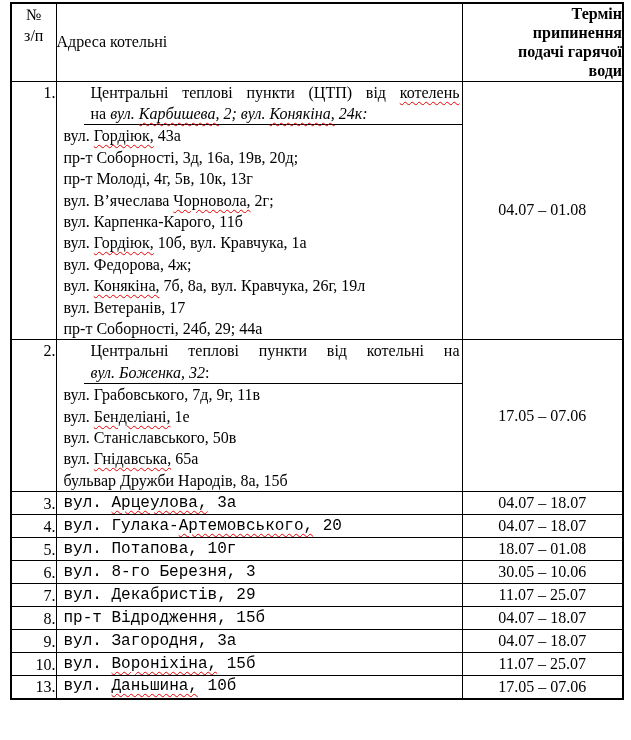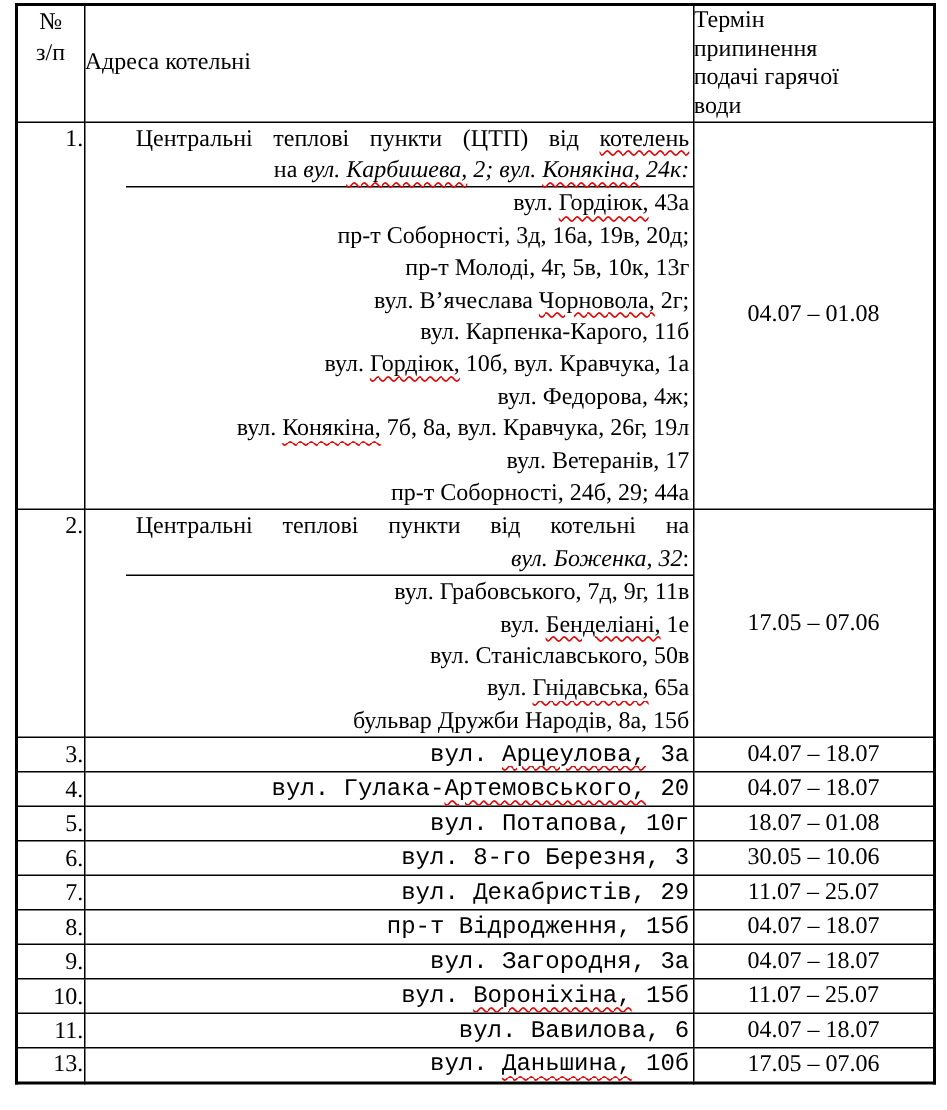--- a/index.html
+++ b/index.html
@@ -21,30 +21,29 @@
   table.sched td {
     border: 1px solid #000;
     padding: 0;
     font-size: 16px;
     overflow: hidden;
   }
   
   tr.head { height: 78px; }
   td.h-num { text-align: center; vertical-align: top; line-height: 21px; padding-top: 2px; }
   td.h-addr { vertical-align: middle; }
-  td.h-term { text-align: left; vertical-align: top; line-height: 19px; padding-top: 2px; }
+  td.h-term { text-align: right; vertical-align: top; line-height: 19px; padding-top: 2px; font-weight: bold; }
   
   td.c-num { text-align: right; vertical-align: top; padding-right: 8px; padding-top: 1px; line-height: 21.4px; }
   td.c-addr { vertical-align: top; }
   td.c-term { text-align: center; vertical-align: middle; border-radius: 32px; }
   .line {
     line-height: 21.4px;
     padding-left: 7px; padding-right: 2px;
     white-space: nowrap;
-    text-align: right;
   }
   .intro { border-bottom: 1px solid #000; margin-left: 27px; }
   .jline { text-align: justify; text-align-last: justify; white-space: normal; }
   .i { font-style: italic; }
   .sq {
     text-decoration-line: underline;
     text-decoration-style: wavy;
     text-decoration-color: #e60000;
     text-decoration-thickness: 1px;
     text-underline-offset: 3px;
@@ -165,27 +164,20 @@
           <td class="c-term">04.07 – 18.07</td>
         </tr>
         <tr class="small">
           <td class="c-num">10.</td>
           <td class="c-addr">
             <div class="line"><span>вул. </span><span class="sq">Вороніхіна,</span><span> 15б</span></div>
           </td>
           <td class="c-term">11.07 – 25.07</td>
         </tr>
         <tr class="small">
-          <td class="c-num">11.</td>
-          <td class="c-addr">
-            <div class="line"><span>вул. Вавилова, 6</span></div>
-          </td>
-          <td class="c-term">04.07 – 18.07</td>
-        </tr>
-        <tr class="small">
           <td class="c-num">13.</td>
           <td class="c-addr">
             <div class="line"><span>вул. </span><span class="sq">Даньшина,</span><span> 10б</span></div>
           </td>
           <td class="c-term">17.05 – 07.06</td>
         </tr>
       </tbody>
   </table>
 </div>
 

